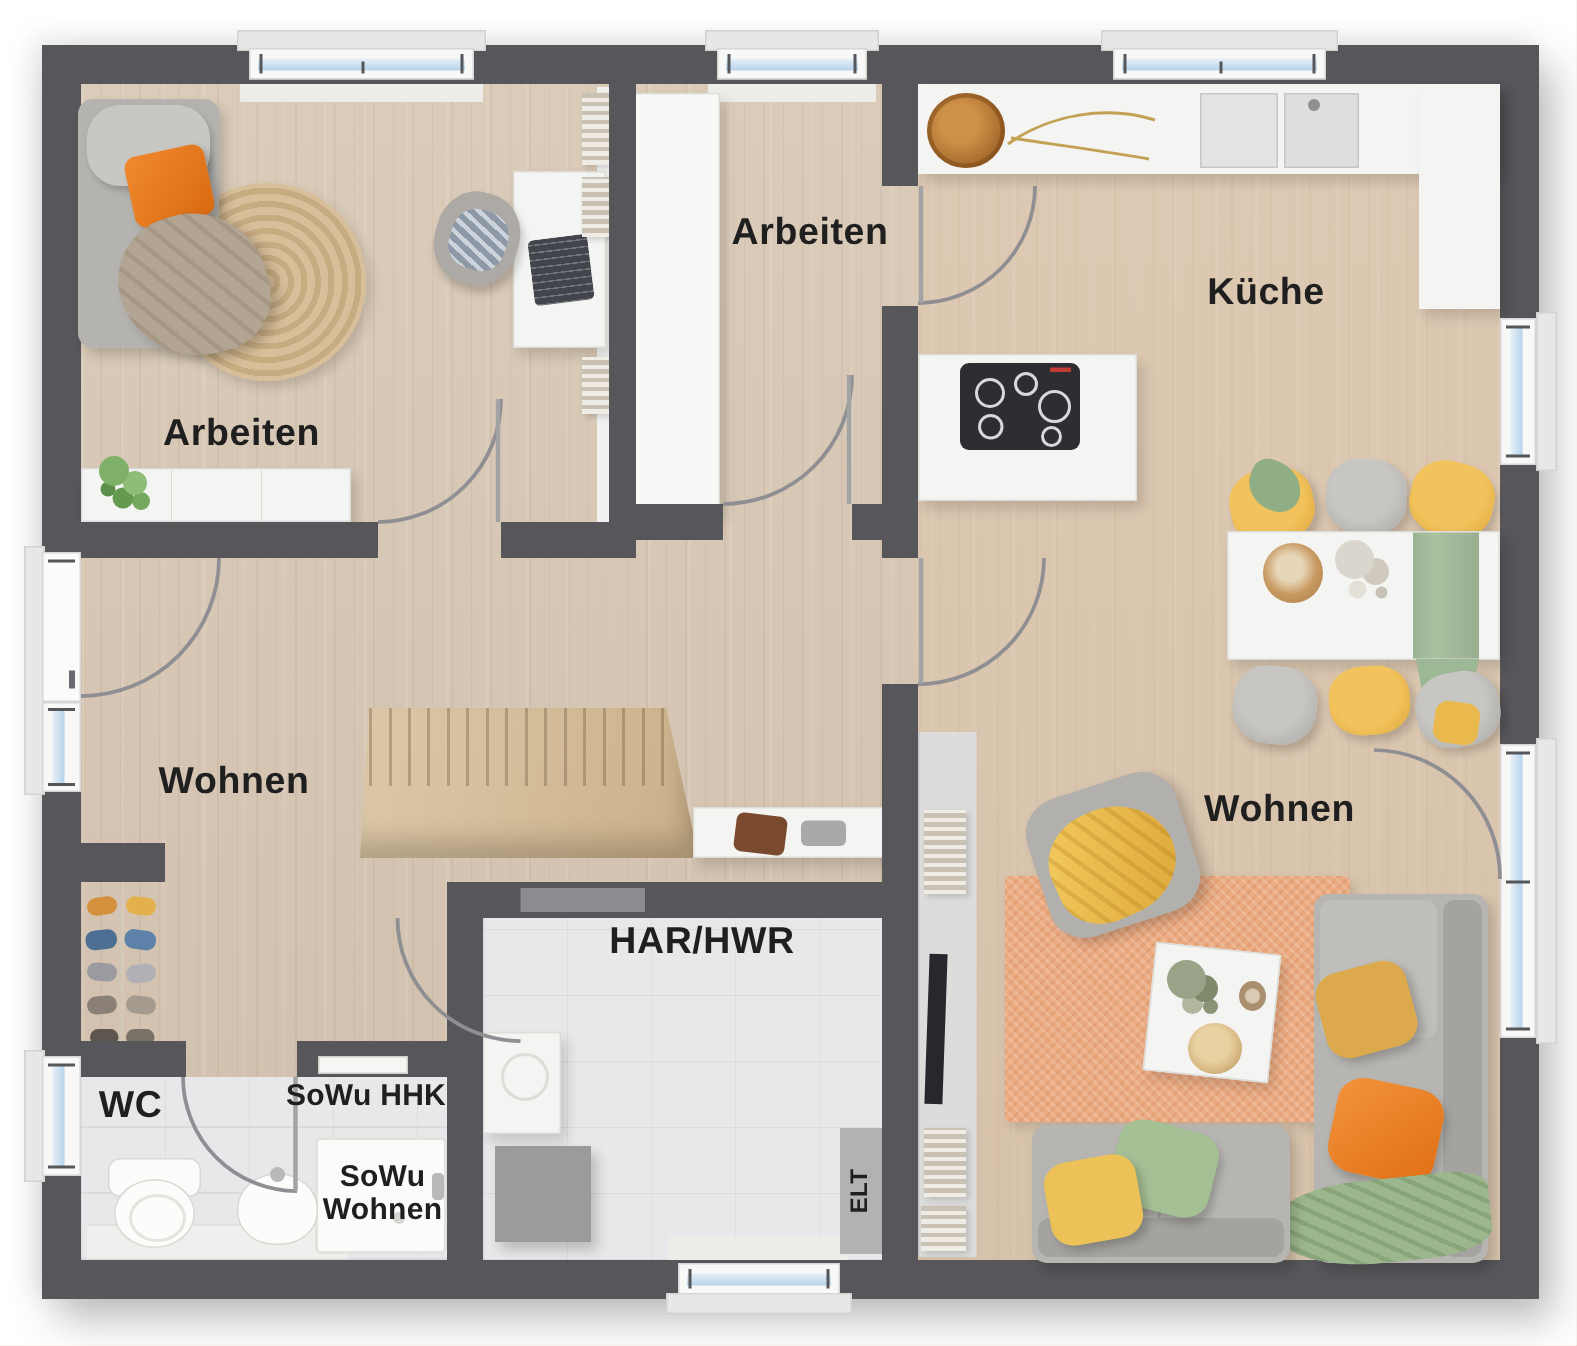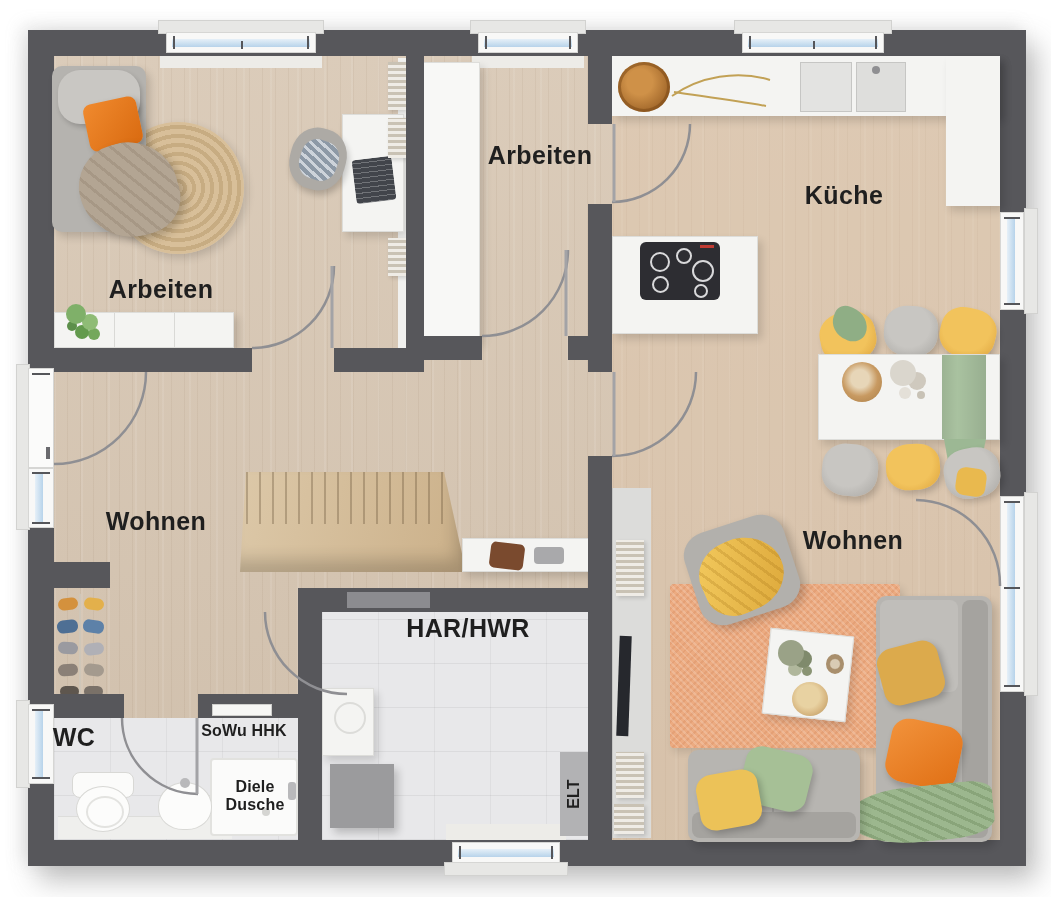--- a/index.html
+++ b/index.html
@@ -28,21 +28,21 @@
   .winH,.winV{position:absolute;background:#f8f8f7;border:1px solid #d6d6d4;box-sizing:border-box;z-index:5}
   .winH .glz{position:absolute;left:5px;right:5px;top:6px;height:8px;background:linear-gradient(180deg,#e6f0f8,#b7d3ea)}
   .winV .glz{position:absolute;top:5px;bottom:5px;left:6px;width:8px;background:linear-gradient(90deg,#e6f0f8,#b7d3ea)}
   .winH i{position:absolute;top:3px;bottom:3px;width:2px;background:#55565a}
   .winV i{position:absolute;left:3px;right:3px;height:2px;background:#55565a}
   .sill{position:absolute;background:#e7e7e5;border:1px solid #d2d2d0;z-index:4;box-sizing:border-box}
   .isill{position:absolute;background:#edece8;z-index:2}
   
   .lbl{position:absolute;z-index:7;font-weight:700;font-size:25px;color:#1f1f1f;letter-spacing:.4px;
        white-space:nowrap;transform:translate(-50%,-50%)}
-  .lbl.sm{font-size:16px;letter-spacing:.2px;text-align:center;white-space:normal;line-height:1.12}
+  .lbl.sm{font-size:20px;letter-spacing:.2px;text-align:center;white-space:normal;line-height:1.12}
   svg.ov{position:absolute;left:0;top:0;z-index:6;pointer-events:none}
   .chair{position:absolute;border-radius:42%;box-shadow:3px 4px 6px rgba(0,0,0,.18)}
   .chair.y{background:radial-gradient(circle at 45% 40%,#f2c35c 55%,#dca23c)}
   .chair.g{background:radial-gradient(circle at 45% 40%,#c8c6c2 50%,#a7a5a1)}
   .books{background:repeating-linear-gradient(0deg,#efece6 0 3px,#c9c2b4 3px 6px);box-shadow:2px 2px 4px rgba(0,0,0,.15)}
   .pil{position:absolute;border-radius:26%;box-shadow:3px 4px 6px rgba(0,0,0,.2)}
 </style>
 </head>
 <body>
 
@@ -286,18 +286,18 @@
       <path d="M672 96 C700 76 738 70 770 80"></path>
       <path d="M674 92 C700 96 732 100 766 106"></path>
     </g>
   </svg>
 
   <div class="lbl" style="left:161px;top:289px">Arbeiten</div>
   <div class="lbl" style="left:540px;top:155px">Arbeiten</div>
   <div class="lbl" style="left:844px;top:195px">Küche</div>
   <div class="lbl" style="left:156px;top:521px">Wohnen</div>
   <div class="lbl" style="left:853px;top:540px">Wohnen</div>
-  <div class="lbl" style="left:74px;top:737px">WC</div>
+  <div class="lbl" style="left:87px;top:737px">WC</div>
   <div class="lbl" style="left:468px;top:628px">HAR/HWR</div>
   <div class="lbl sm" style="left:244px;top:731px">SoWu HHK</div>
-  <div class="lbl sm" style="left:255px;top:796px;width:82px">Diele Dusche</div>
+  <div class="lbl sm" style="left:255px;top:796px;width:82px">SoWu Wohnen</div>
   <div class="lbl sm" style="left:574px;top:794px;font-size:16px;transform:translate(-50%,-50%) rotate(-90deg)">ELT</div>
 </div>
 
 </body></html>

